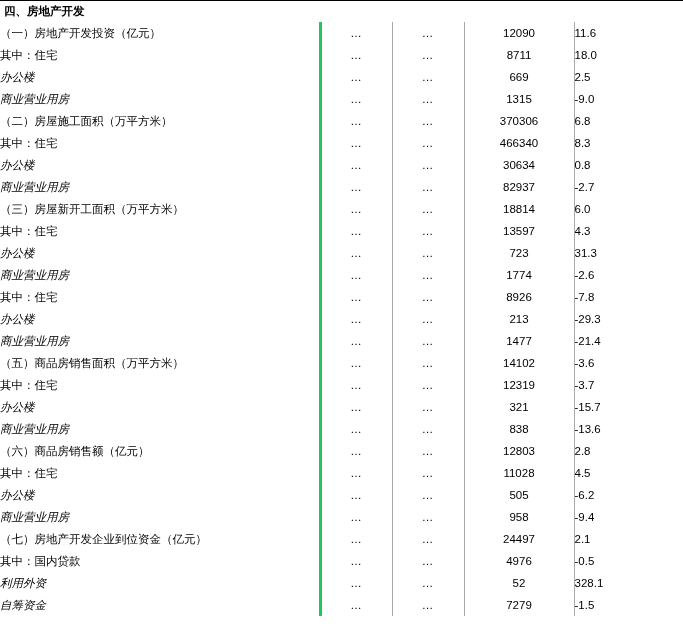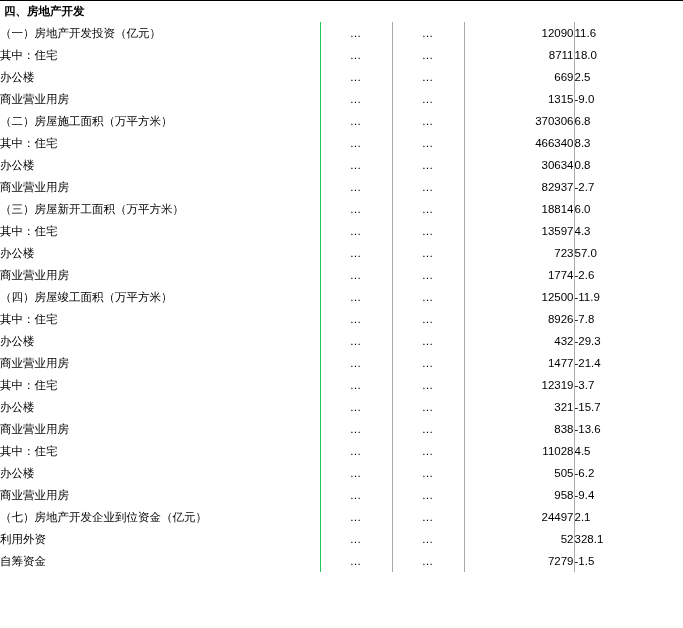--- a/index.html
+++ b/index.html
@@ -36,29 +36,29 @@
   }
   
   col.c-label  { width: 320px; }
   col.c-dots1  { width: 72px; }
   col.c-dots2  { width: 72px; }
   col.c-val    { width: 110px; }
   col.c-growth { width: 109px; }
 
   .cell-label {
     padding-left: 0;
-    border-right: 1px solid #22c55e;
+    border-right: 3px solid #22c55e;
   }
   .cell-dots {
     text-align: center;
     border-right: 1px solid #a9a9a9;
     letter-spacing: 1px;
   }
   .cell-val {
-    text-align: right;
+    text-align: center;
     padding-right: 10px;
     border-right: 1px solid #a9a9a9;
   }
   .cell-growth {
     text-align: left;
     padding-right: 16px;
   }
   tr.header-row td {
     font-weight: bold;
     border-right: none;
@@ -67,21 +67,21 @@
     border-right: none;
     padding-left: 4px;
   }
   tr.header-row .cell-dots,
   tr.header-row .cell-val {
     border-right: none;
   }
   
   .ind0 { padding-left: 4px; }
   .ind1 { padding-left: 22px; }
-  .ind3 { padding-left: 56px; }
+  .ind3 { padding-left: 56px; font-style: italic; }
   .rule-top {
     position: absolute;
     left: 0;
     top: 0;
     width: 683px;
     height: 1px;
     background: #000000;
   }
 </style>
 </head>
@@ -173,58 +173,58 @@
           <td class="cell-dots">…</td>
           <td class="cell-dots">…</td>
           <td class="cell-val">13597</td>
           <td class="cell-growth">4.3</td>
         </tr>
         <tr>
           <td class="cell-label ind3">办公楼</td>
           <td class="cell-dots">…</td>
           <td class="cell-dots">…</td>
           <td class="cell-val">723</td>
-          <td class="cell-growth">57.0</td>
+          <td class="cell-growth">31.3</td>
         </tr>
         <tr>
           <td class="cell-label ind3">商业营业用房</td>
           <td class="cell-dots">…</td>
           <td class="cell-dots">…</td>
           <td class="cell-val">1774</td>
           <td class="cell-growth">-2.6</td>
         </tr>
         <tr>
-          <td class="cell-label ind1">（四）房屋竣工面积（万平方米）</td>
-          <td class="cell-dots">…</td>
-          <td class="cell-dots">…</td>
-          <td class="cell-val">12500</td>
-          <td class="cell-growth">-11.9</td>
-        </tr>
-        <tr>
           <td class="cell-label ind1">其中：住宅</td>
           <td class="cell-dots">…</td>
           <td class="cell-dots">…</td>
           <td class="cell-val">8926</td>
           <td class="cell-growth">-7.8</td>
         </tr>
         <tr>
           <td class="cell-label ind3">办公楼</td>
           <td class="cell-dots">…</td>
           <td class="cell-dots">…</td>
-          <td class="cell-val">432</td>
+          <td class="cell-val">213</td>
           <td class="cell-growth">-29.3</td>
         </tr>
         <tr>
           <td class="cell-label ind3">商业营业用房</td>
           <td class="cell-dots">…</td>
           <td class="cell-dots">…</td>
           <td class="cell-val">1477</td>
           <td class="cell-growth">-21.4</td>
         </tr>
         <tr>
+          <td class="cell-label ind1">（五）商品房销售面积（万平方米）</td>
+          <td class="cell-dots">…</td>
+          <td class="cell-dots">…</td>
+          <td class="cell-val">14102</td>
+          <td class="cell-growth">-3.6</td>
+        </tr>
+        <tr>
           <td class="cell-label ind1">其中：住宅</td>
           <td class="cell-dots">…</td>
           <td class="cell-dots">…</td>
           <td class="cell-val">12319</td>
           <td class="cell-growth">-3.7</td>
         </tr>
         <tr>
           <td class="cell-label ind3">办公楼</td>
           <td class="cell-dots">…</td>
           <td class="cell-dots">…</td>
@@ -232,20 +232,27 @@
           <td class="cell-growth">-15.7</td>
         </tr>
         <tr>
           <td class="cell-label ind3">商业营业用房</td>
           <td class="cell-dots">…</td>
           <td class="cell-dots">…</td>
           <td class="cell-val">838</td>
           <td class="cell-growth">-13.6</td>
         </tr>
         <tr>
+          <td class="cell-label ind1">（六）商品房销售额（亿元）</td>
+          <td class="cell-dots">…</td>
+          <td class="cell-dots">…</td>
+          <td class="cell-val">12803</td>
+          <td class="cell-growth">2.8</td>
+        </tr>
+        <tr>
           <td class="cell-label ind1">其中：住宅</td>
           <td class="cell-dots">…</td>
           <td class="cell-dots">…</td>
           <td class="cell-val">11028</td>
           <td class="cell-growth">4.5</td>
         </tr>
         <tr>
           <td class="cell-label ind3">办公楼</td>
           <td class="cell-dots">…</td>
           <td class="cell-dots">…</td>
@@ -258,20 +265,27 @@
           <td class="cell-dots">…</td>
           <td class="cell-val">958</td>
           <td class="cell-growth">-9.4</td>
         </tr>
         <tr>
           <td class="cell-label ind1">（七）房地产开发企业到位资金（亿元）</td>
           <td class="cell-dots">…</td>
           <td class="cell-dots">…</td>
           <td class="cell-val">24497</td>
           <td class="cell-growth">2.1</td>
+        </tr>
+        <tr>
+          <td class="cell-label ind1">其中：国内贷款</td>
+          <td class="cell-dots">…</td>
+          <td class="cell-dots">…</td>
+          <td class="cell-val">4976</td>
+          <td class="cell-growth">-0.5</td>
         </tr>
         <tr>
           <td class="cell-label ind3">利用外资</td>
           <td class="cell-dots">…</td>
           <td class="cell-dots">…</td>
           <td class="cell-val">52</td>
           <td class="cell-growth">328.1</td>
         </tr>
         <tr>
           <td class="cell-label ind3">自筹资金</td>

